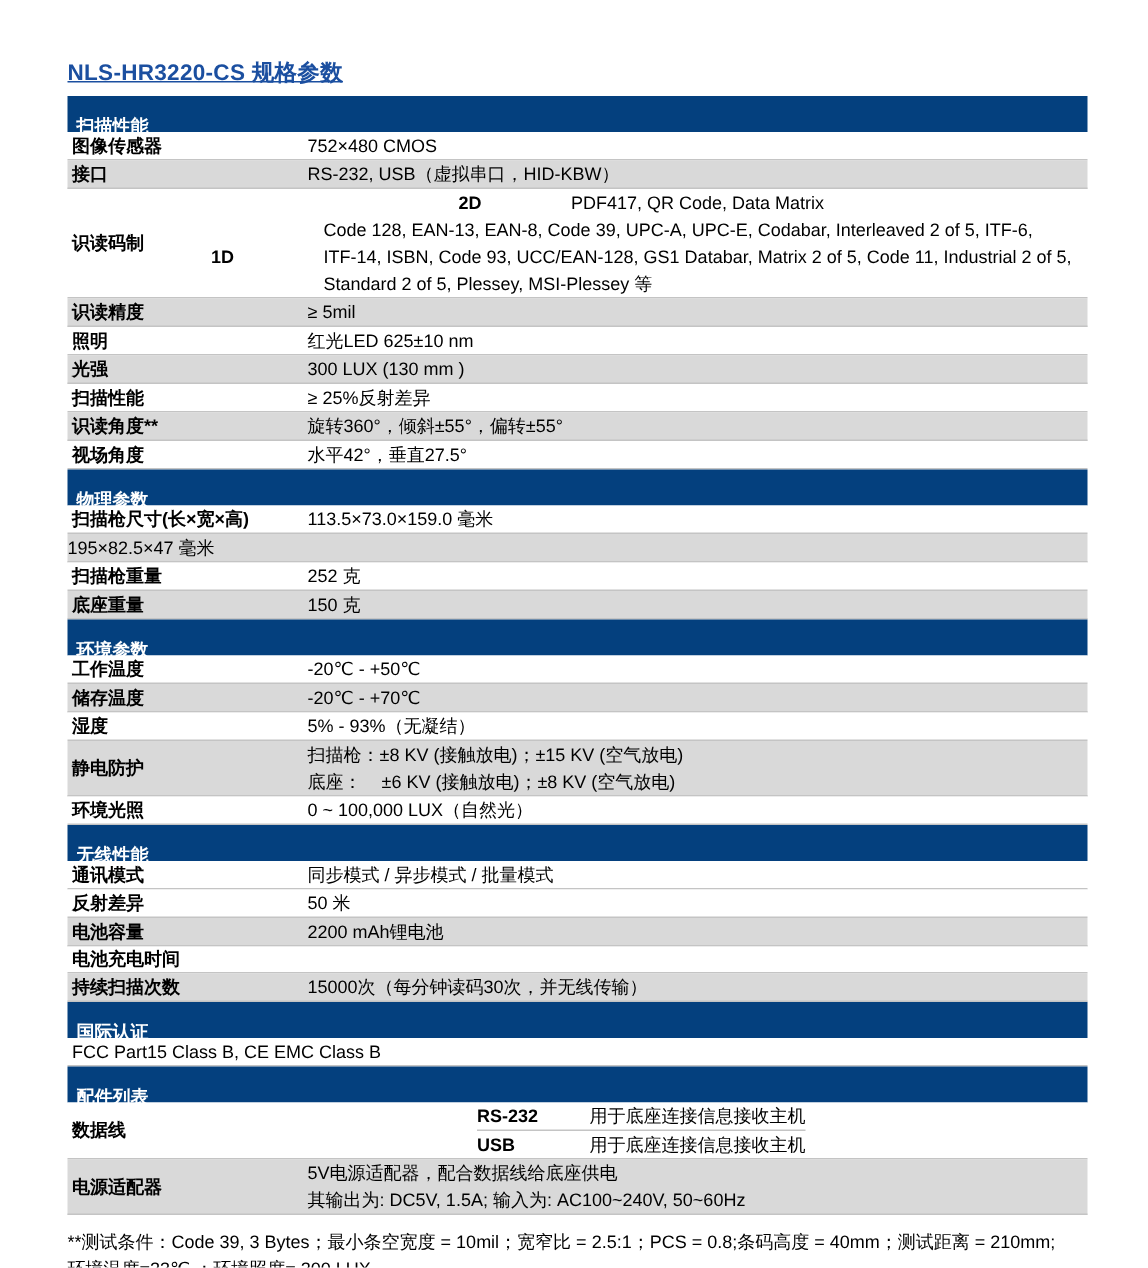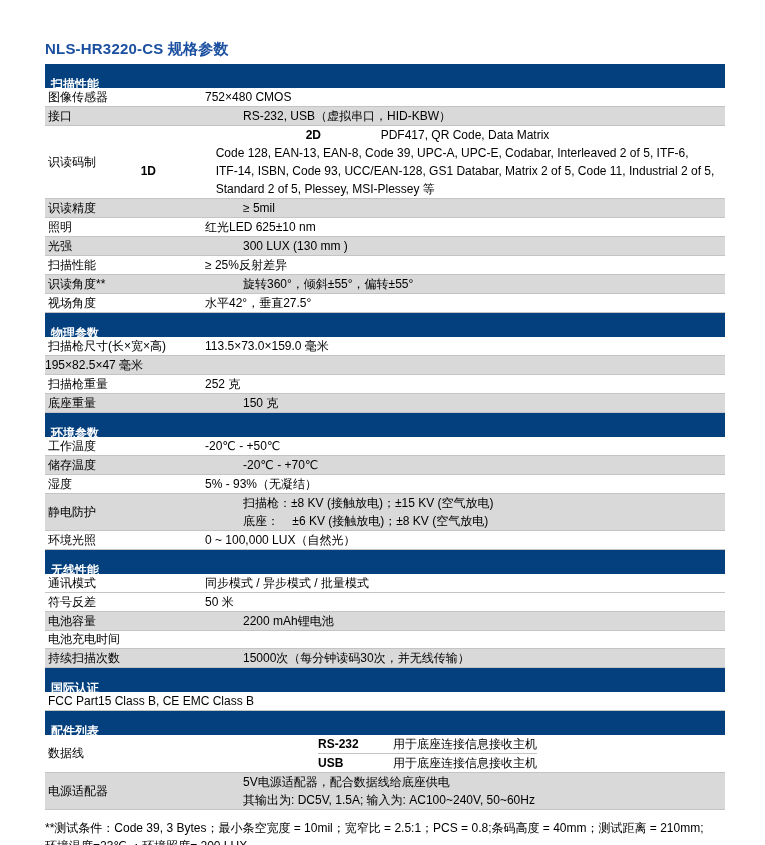--- a/index.html
+++ b/index.html
@@ -3,26 +3,26 @@
 <meta charset="utf-8">
 <style>
   :root{
     --sec:#04407e; --sectext:#ffffff; --stripe:#d9d9d9;
     --title:#1b4fa0; --border:#c4c4c4; --ink:#000000;
   }
   *{margin:0;padding:0;box-sizing:border-box;}
   html,body{width:765px;height:845px;background:#ffffff;overflow:hidden;}
   body{font-family:"Liberation Sans","DejaVu Sans",sans-serif;color:var(--ink);}
   .page{width:765px;height:845px;padding:40px 40px 0 45px;}
-  .title{color:var(--title);font-size:15px;font-weight:bold;line-height:17px;margin-bottom:7px;letter-spacing:.2px;}
+  .title{color:var(--title);font-size:15px;font-weight:bold;line-height:17px;margin-bottom:7px;letter-spacing:.2px;text-decoration:underline;}
   .table{width:680px;}
   .section-bar{background:var(--sec);color:var(--sectext);font-weight:bold;font-size:12px;height:17px;line-height:17px;padding:12px 6px;}
   .row{display:flex;border-bottom:1px solid var(--border);background:#ffffff;align-items:stretch;}
-  .row.shade{background:var(--stripe);gap:38px;}
-  .cell-label{flex:0 0 160px;font-weight:normal;font-size:12px;padding-left:3px;display:flex;align-items:center;}
+  .row.shade{background:var(--stripe);}
+  .cell-label{flex:0 0 160px;font-weight:bold;font-size:12px;padding-left:3px;display:flex;align-items:center;}
   .row.group .cell-label{flex:0 0 85px;}
   .cell-sub{flex:0 0 75px;font-weight:bold;font-size:12px;display:flex;align-items:center;}
   .cell-value{flex:1;font-size:12px;}
   .line{height:18px;line-height:18px;white-space:pre;font-size:12px;}
   .subcol{flex:1;display:flex;flex-direction:column;align-items:center;}
   .subrow{display:flex;}
   .subrow.divided{border-bottom:1px solid var(--border);}
   .cell-full{flex:1;padding-left:3px;}
   .footnote{margin-top:9px;width:690px;font-size:12px;}
   .footnote .line{white-space:pre-wrap;height:auto;min-height:18px;line-height:18px;}
@@ -158,21 +158,21 @@
         </div>
       </div>
       <div class="section-bar">无线性能</div>
       <div class="row">
         <div class="cell-label">通讯模式</div>
         <div class="cell-value">
           <div class="line">同步模式 / 异步模式 / 批量模式</div>
         </div>
       </div>
       <div class="row">
-        <div class="cell-label">符号反差</div>
+        <div class="cell-label">反射差异</div>
         <div class="cell-value">
           <div class="line">50 米</div>
         </div>
       </div>
       <div class="row shade">
         <div class="cell-label">电池容量</div>
         <div class="cell-value">
           <div class="line">2200 mAh锂电池</div>
         </div>
       </div>

